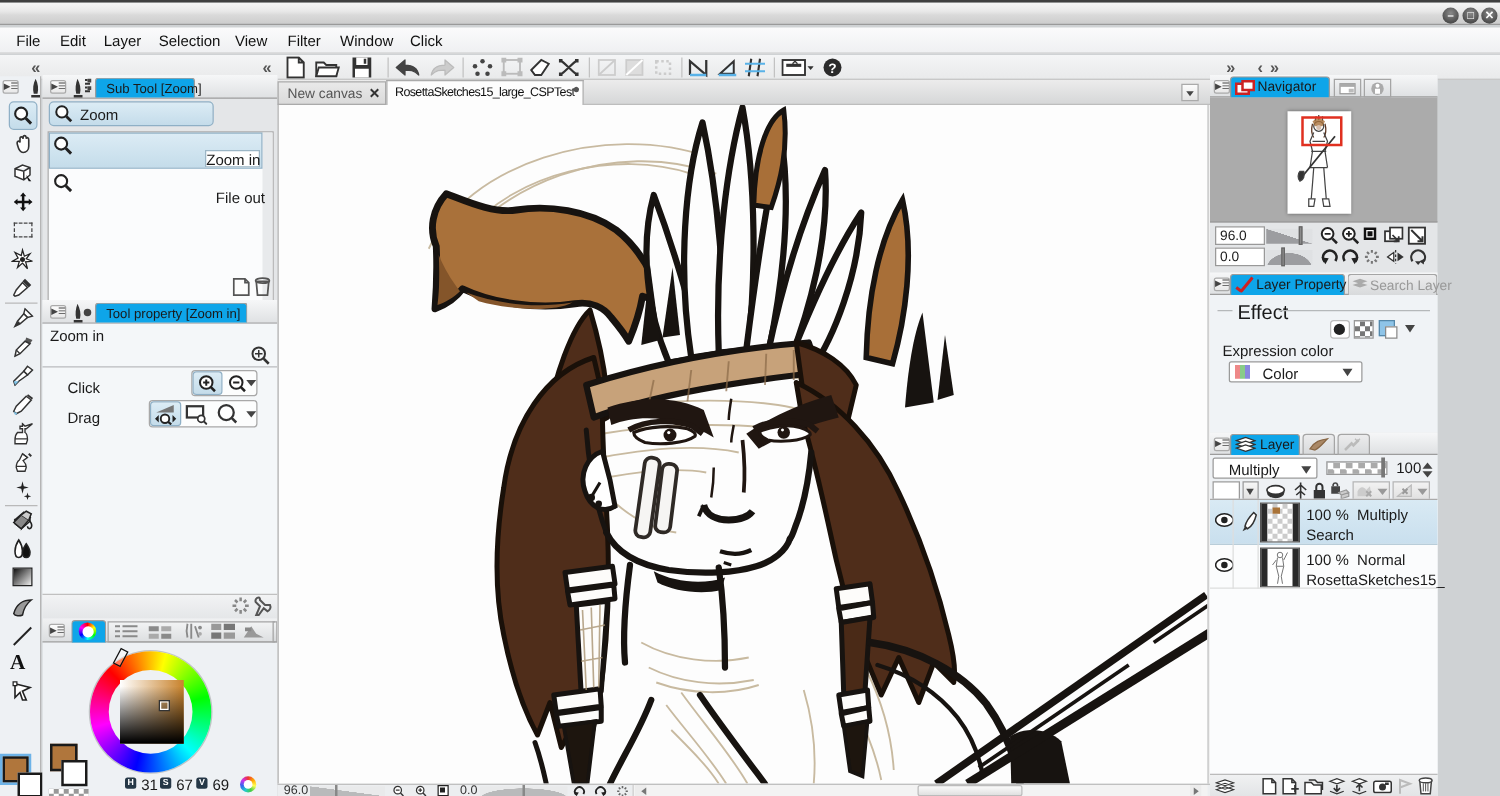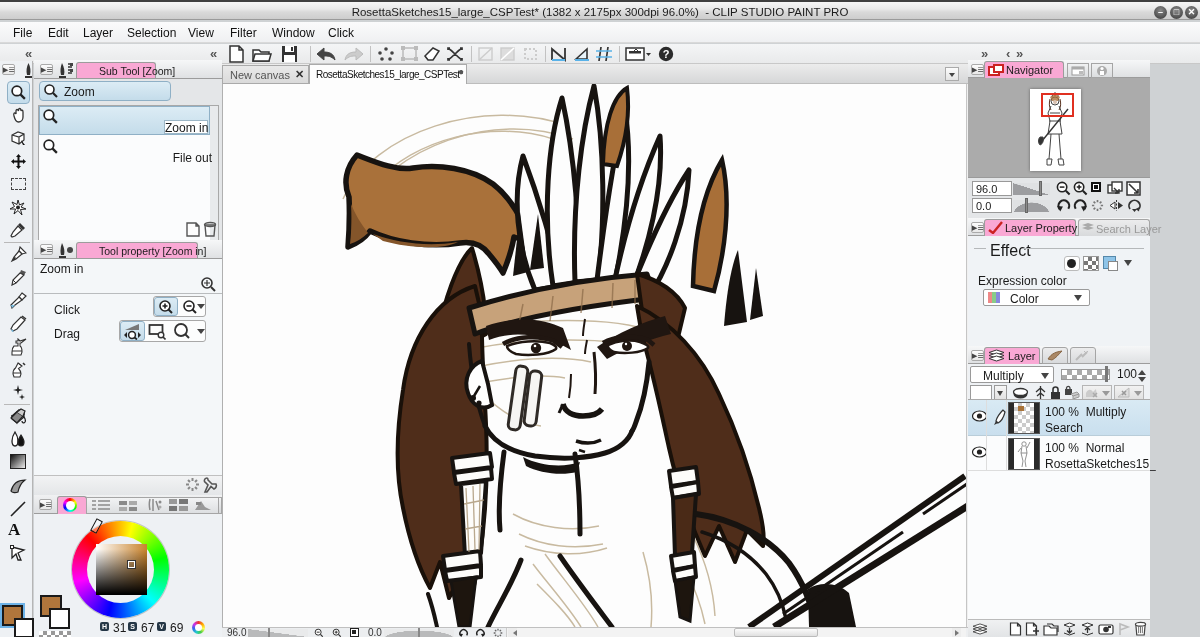--- a/index.html
+++ b/index.html
@@ -11,27 +11,26 @@
 #title .txt{position:absolute;left:0;right:0;top:4px;text-align:center;font-size:11.5px;color:#1c1c1c}
 .winbtn{position:absolute;top:4px;width:13px;height:13px;border-radius:50%;background:radial-gradient(circle at 50% 35%,#8a8a8a,#4e4e4e 70%);color:#fff;text-align:center;line-height:13px;font-size:9px;font-weight:bold}
 
 #menu{left:0;top:22px;width:1200px;height:21px;background:linear-gradient(#fbfbfc,#eff0f2);border-bottom:1px solid #d9d9d9}
 #menu span{position:absolute;top:4px;font-size:12px;color:#111}
 
 #toolrow{left:0;top:44px;width:1200px;height:20px;background:linear-gradient(#f4f5f6,#e9eaeb);border-bottom:1px solid #c8c8c8}
 .chev{position:absolute;top:2px;font-size:13px;font-weight:bold;color:#555;letter-spacing:-3px}
 
 .phead{position:absolute;background:linear-gradient(#f6f7f8,#dfe1e3);border-bottom:1px solid #9c9c9c}
-.ptab{position:absolute;background:#f9a8d4;border:1px solid #9c9c9c;border-bottom:none;border-radius:3px 3px 0 0;font-size:11px;padding:2px 6px 0 22px;height:16px}
+.ptab{position:absolute;background:#0ea5e9;border:1px solid #9c9c9c;border-bottom:none;border-radius:3px 3px 0 0;font-size:11px;padding:2px 6px 0 8px;height:16px}
 .menubtn{position:absolute;width:13px;height:11px;border:1px solid #aaa;border-radius:2px;background:linear-gradient(#fcfcfc,#e8e8e8);font-size:7px;line-height:9px;text-align:center;color:#444}
 .sel{background:linear-gradient(#dcecf5,#c4dcea)!important;border:1px solid #8fb0c6!important}
 </style></head><body>
 <div id="app">
 <div id="title" class="abs">
-      <div class="txt">RosettaSketches15_large_CSPTest* (1382 x 2175px 300dpi 96.0%)&nbsp;&nbsp;- CLIP STUDIO PAINT PRO</div>
 <div class="winbtn" style="left:1154px">–</div>
       <div class="winbtn" style="left:1170px">□</div>
       <div class="winbtn" style="left:1185px">✕</div>
     </div>
 <div id="menu" class="abs">
 <span style="left:13px">File</span>
       <span style="left:48px">Edit</span>
       <span style="left:83px">Layer</span>
       <span style="left:127px">Selection</span>
       <span style="left:188px">View</span>

